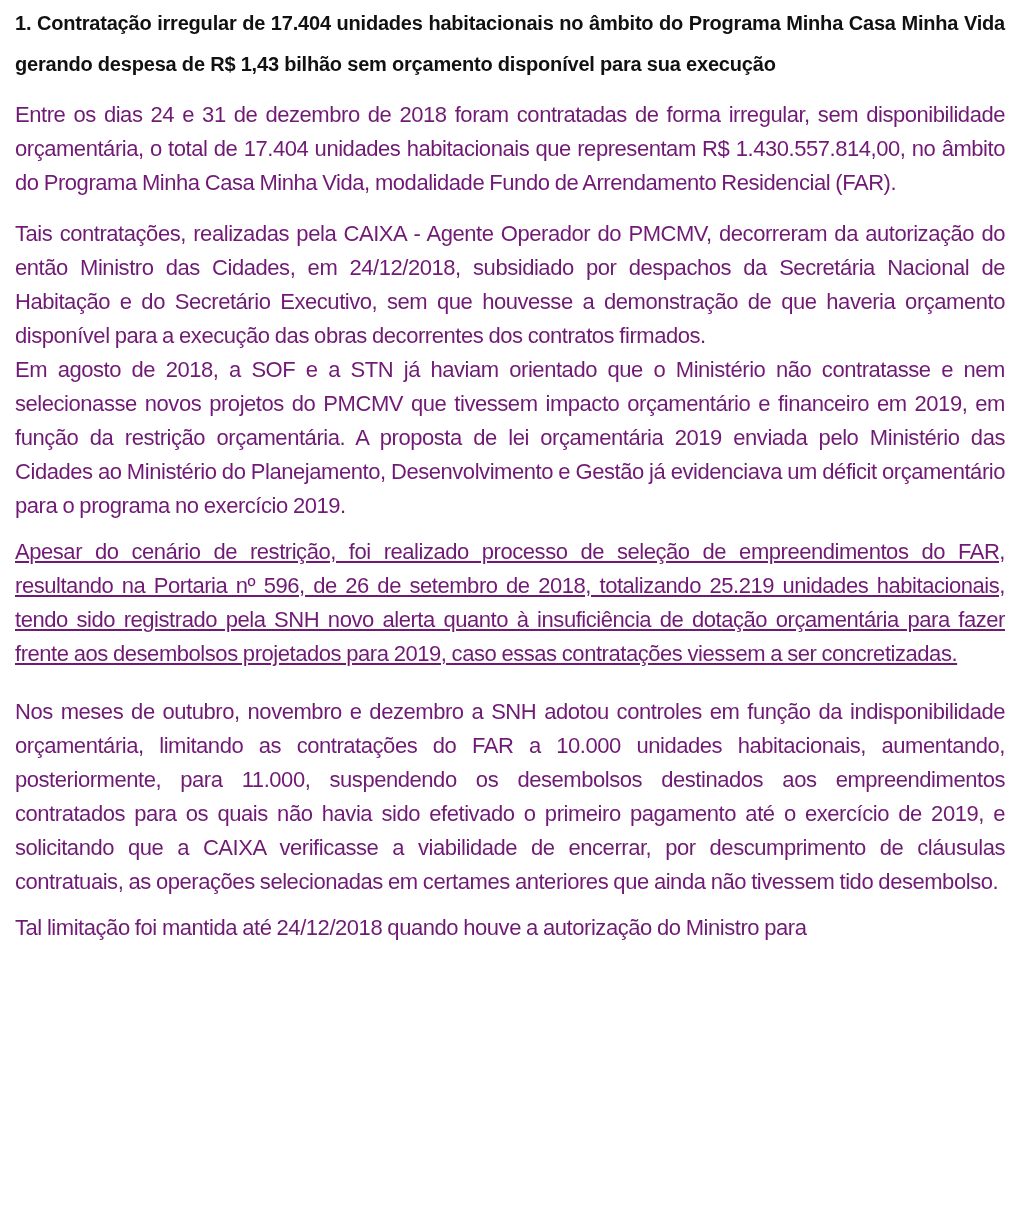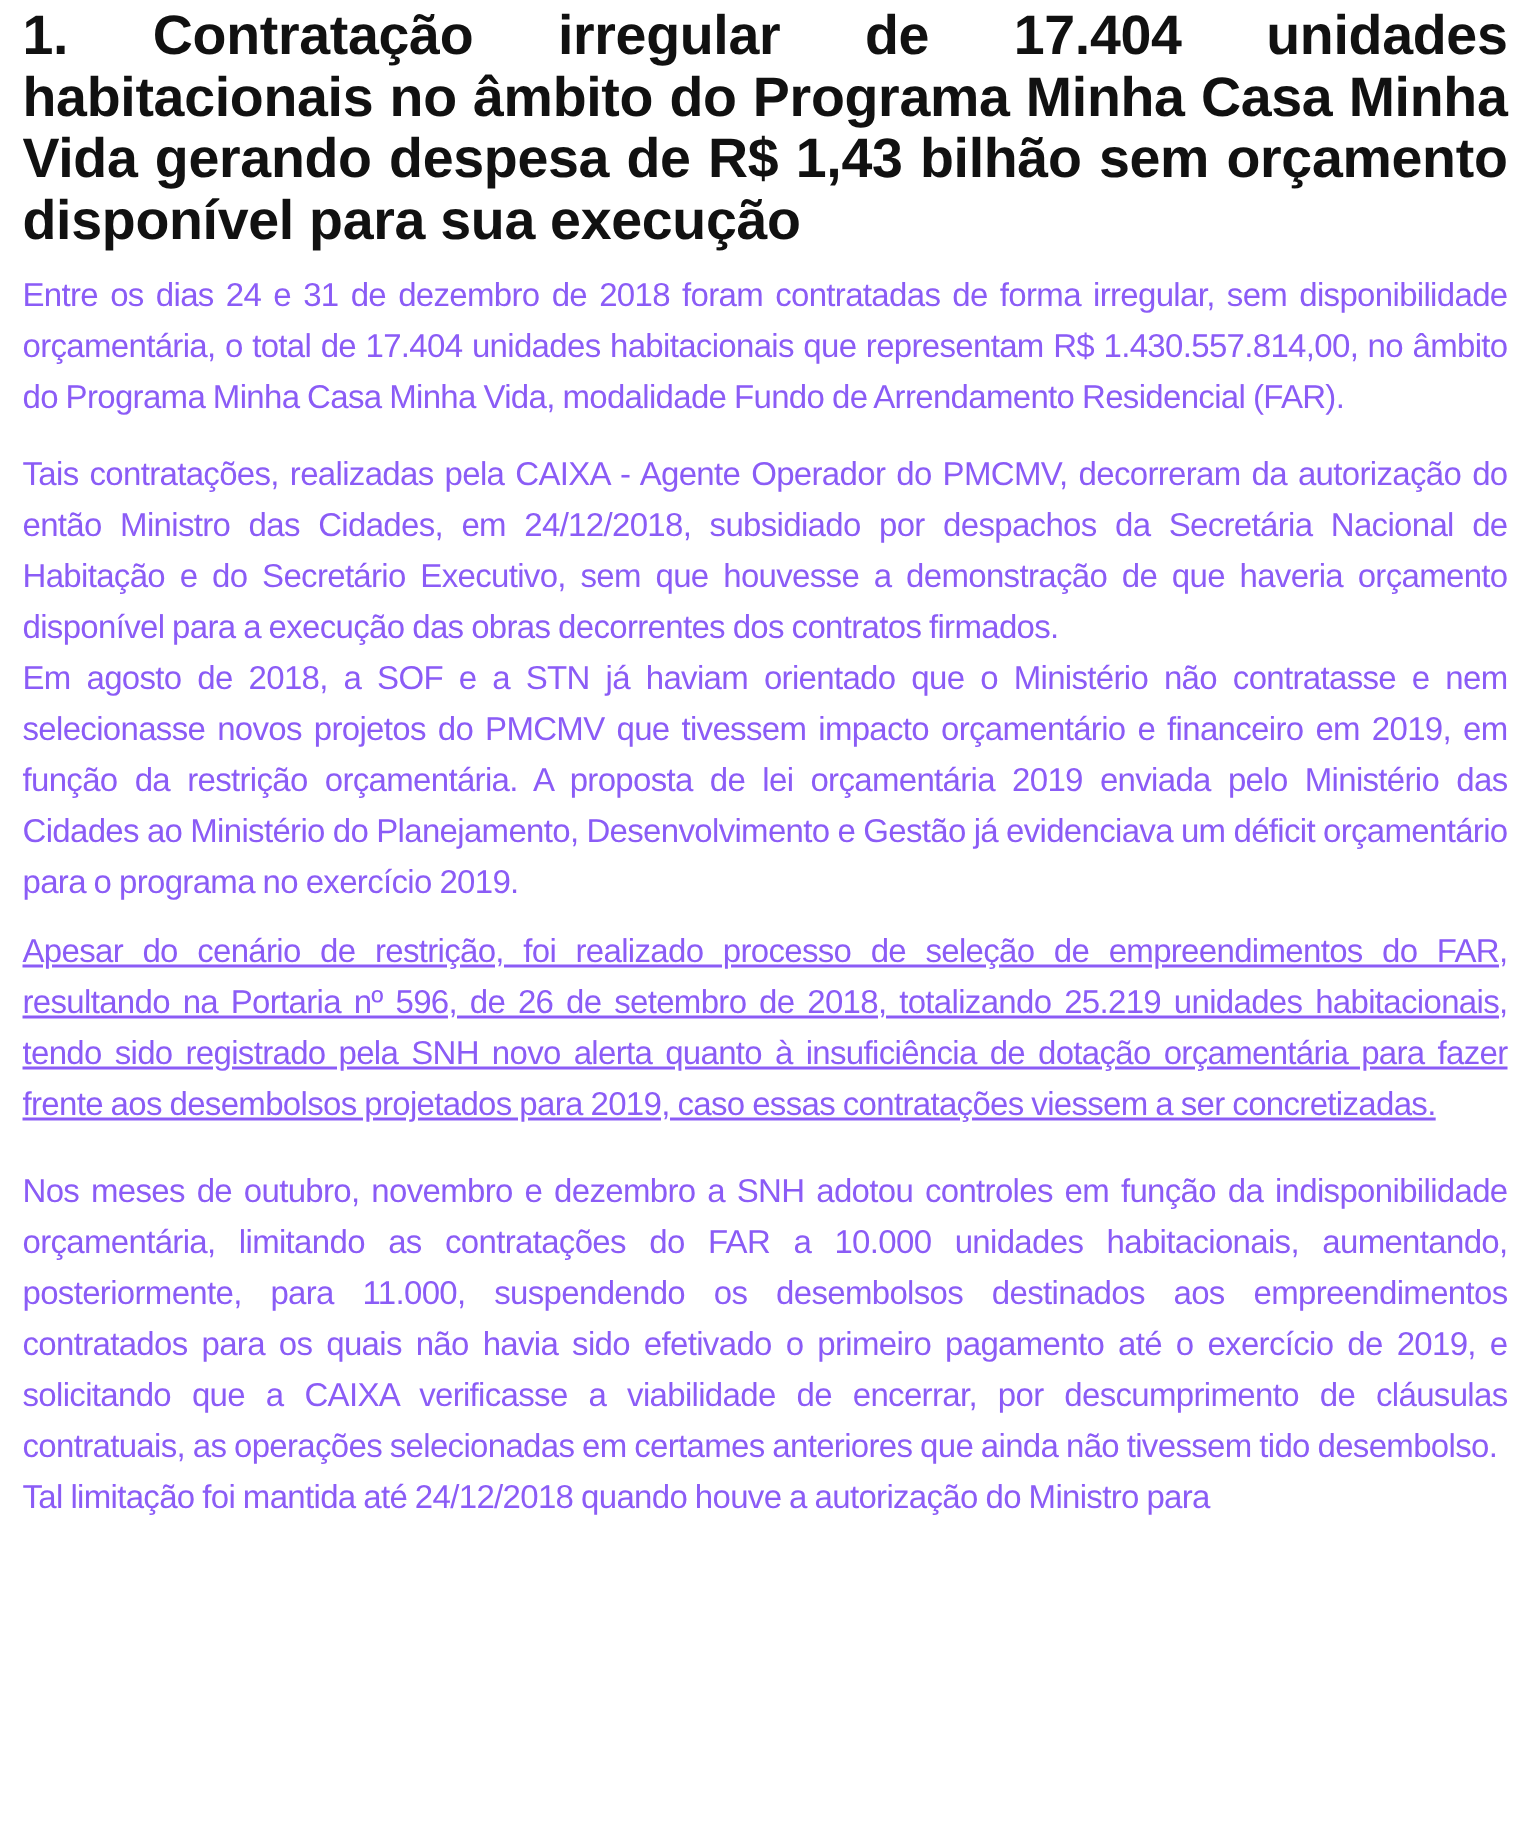--- a/index.html
+++ b/index.html
@@ -16,44 +16,44 @@
     }
     .doc {
       position: absolute;
       left: 15px;
       top: 0;
       width: 990px;
     }
     .title {
       font-family: "Liberation Sans", sans-serif;
       font-weight: bold;
-      font-size: 37px;
+      font-size: 20px;
       line-height: 41px;
       margin: 3px 0 0 0;
       text-align: justify;
       text-align-last: left;
       letter-spacing: -0.2px;
       color: #111;
     }
     .para {
       font-family: "Liberation Sans", sans-serif;
       font-size: 22px;
       line-height: 34px;
       text-align: justify;
       margin: 0;
-      color: #8b5cf6;
+      color: #701a75;
       letter-spacing: -0.45px;
       word-spacing: -0.5px;
     }
     .p1 { margin-top: 13px; }
     .p2 { margin-top: 17px; }
     .p3 { }
     .p4 { margin-top: 12px; text-decoration: underline; }
     .p5 { margin-top: 24px; }
-    .p6 { }
+    .p6 { margin-top: 12px; }
     .cut {
       position: absolute;
       left: 0;
       top: 1208px;
       width: 1024px;
       height: 6px;
       background: #ffffff;
     }
   </style>
 </head>

